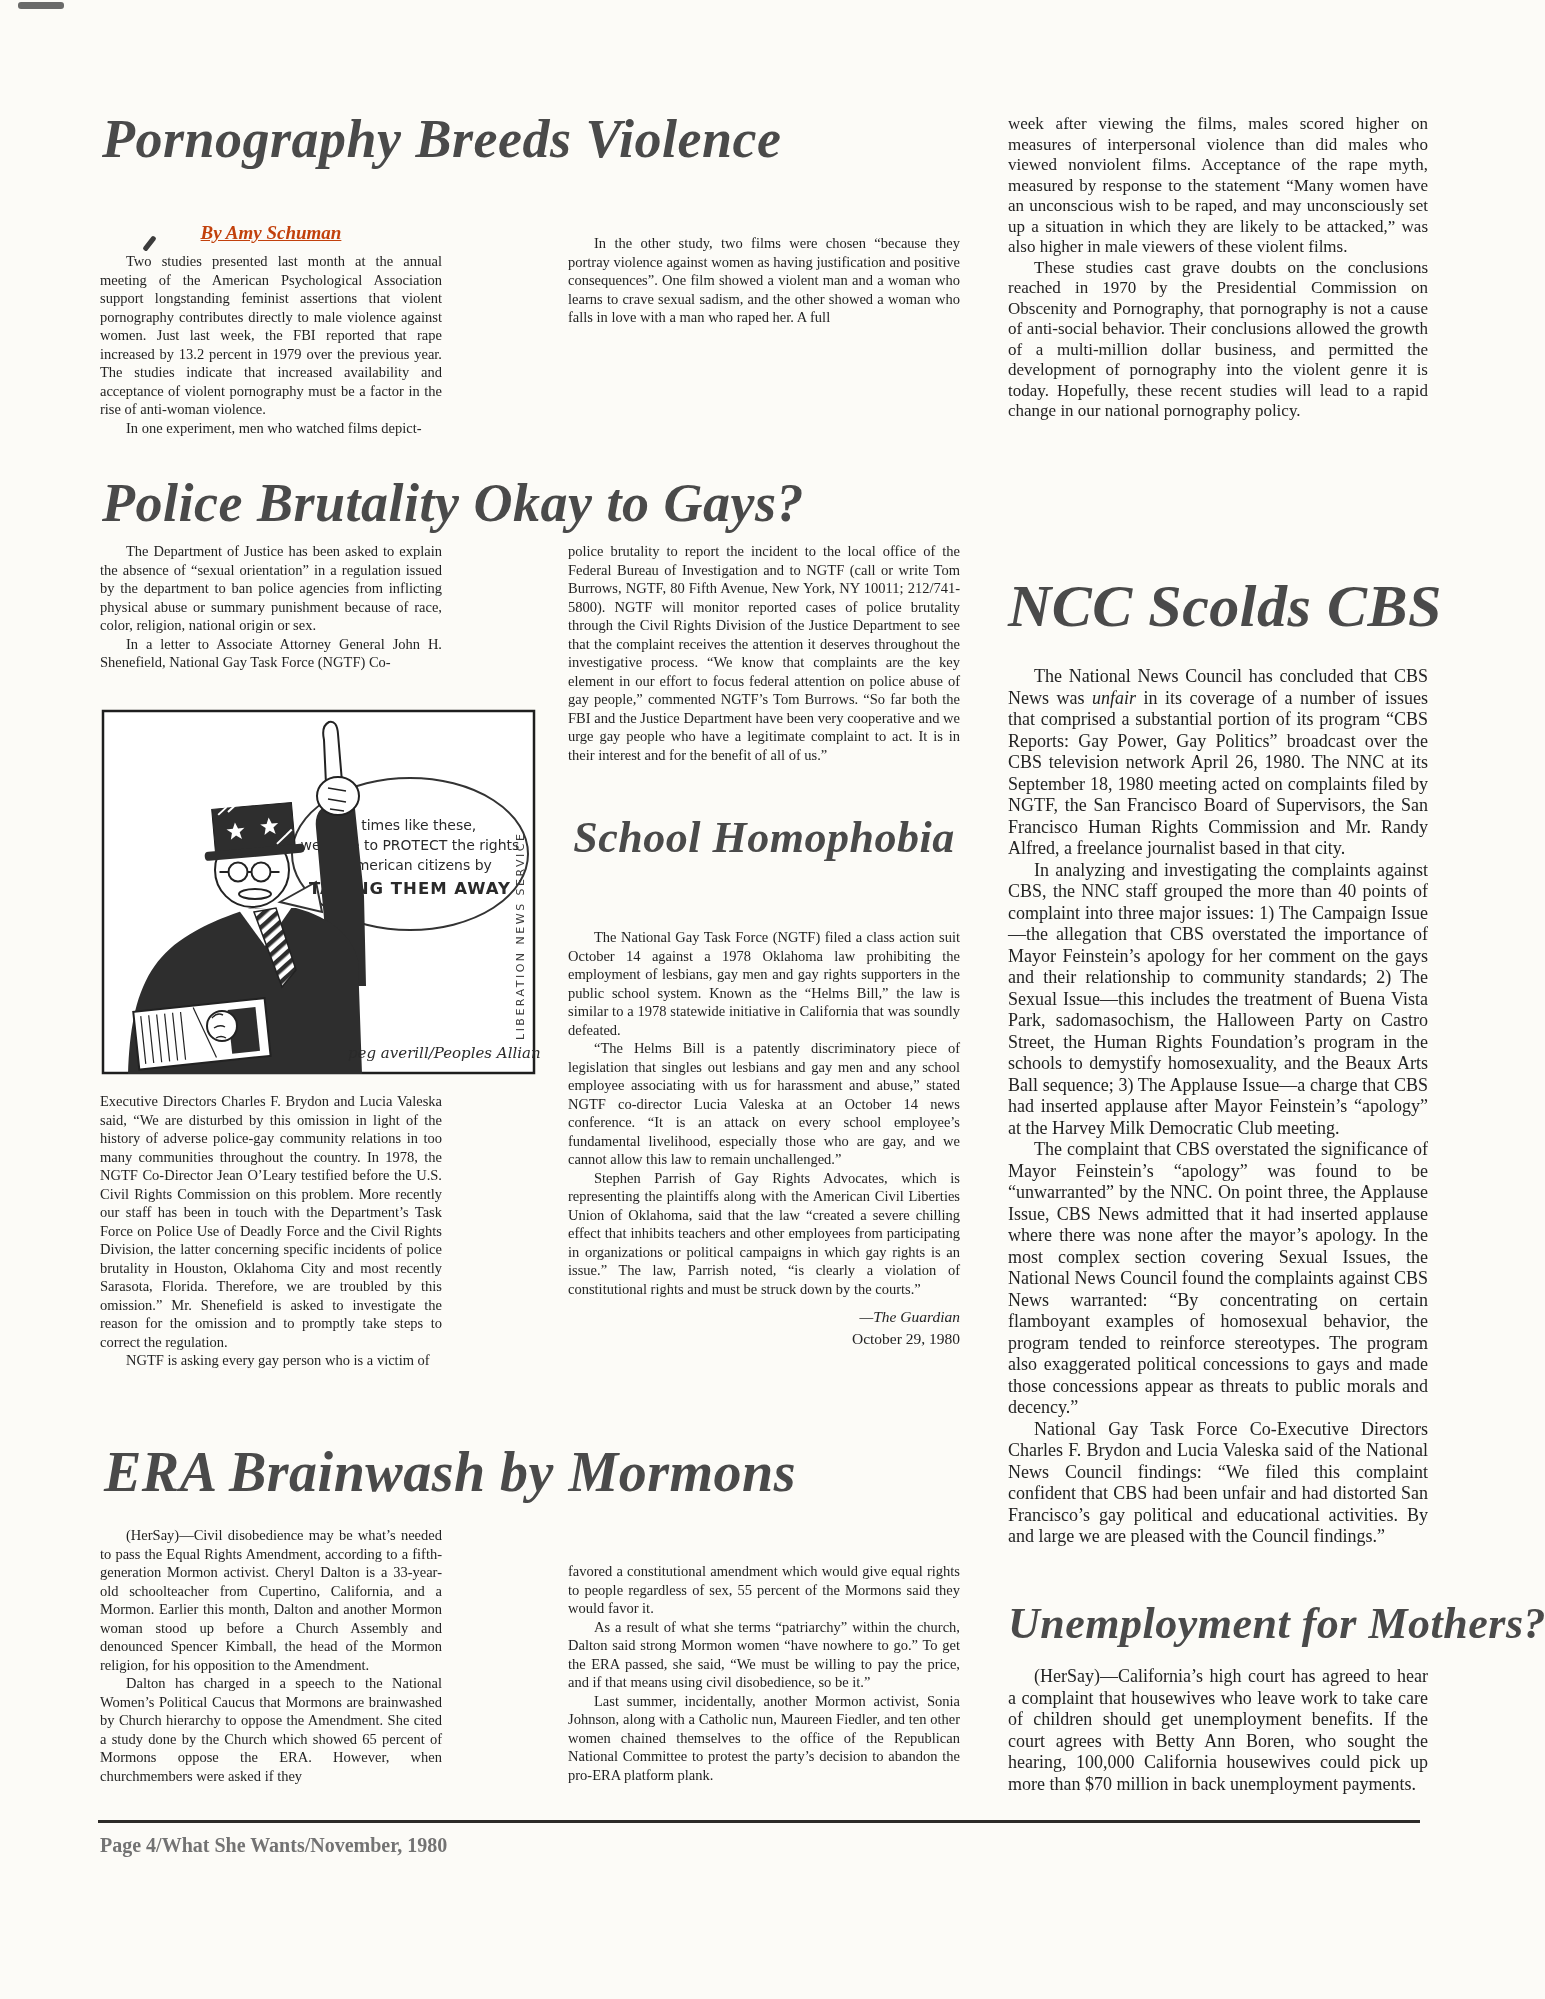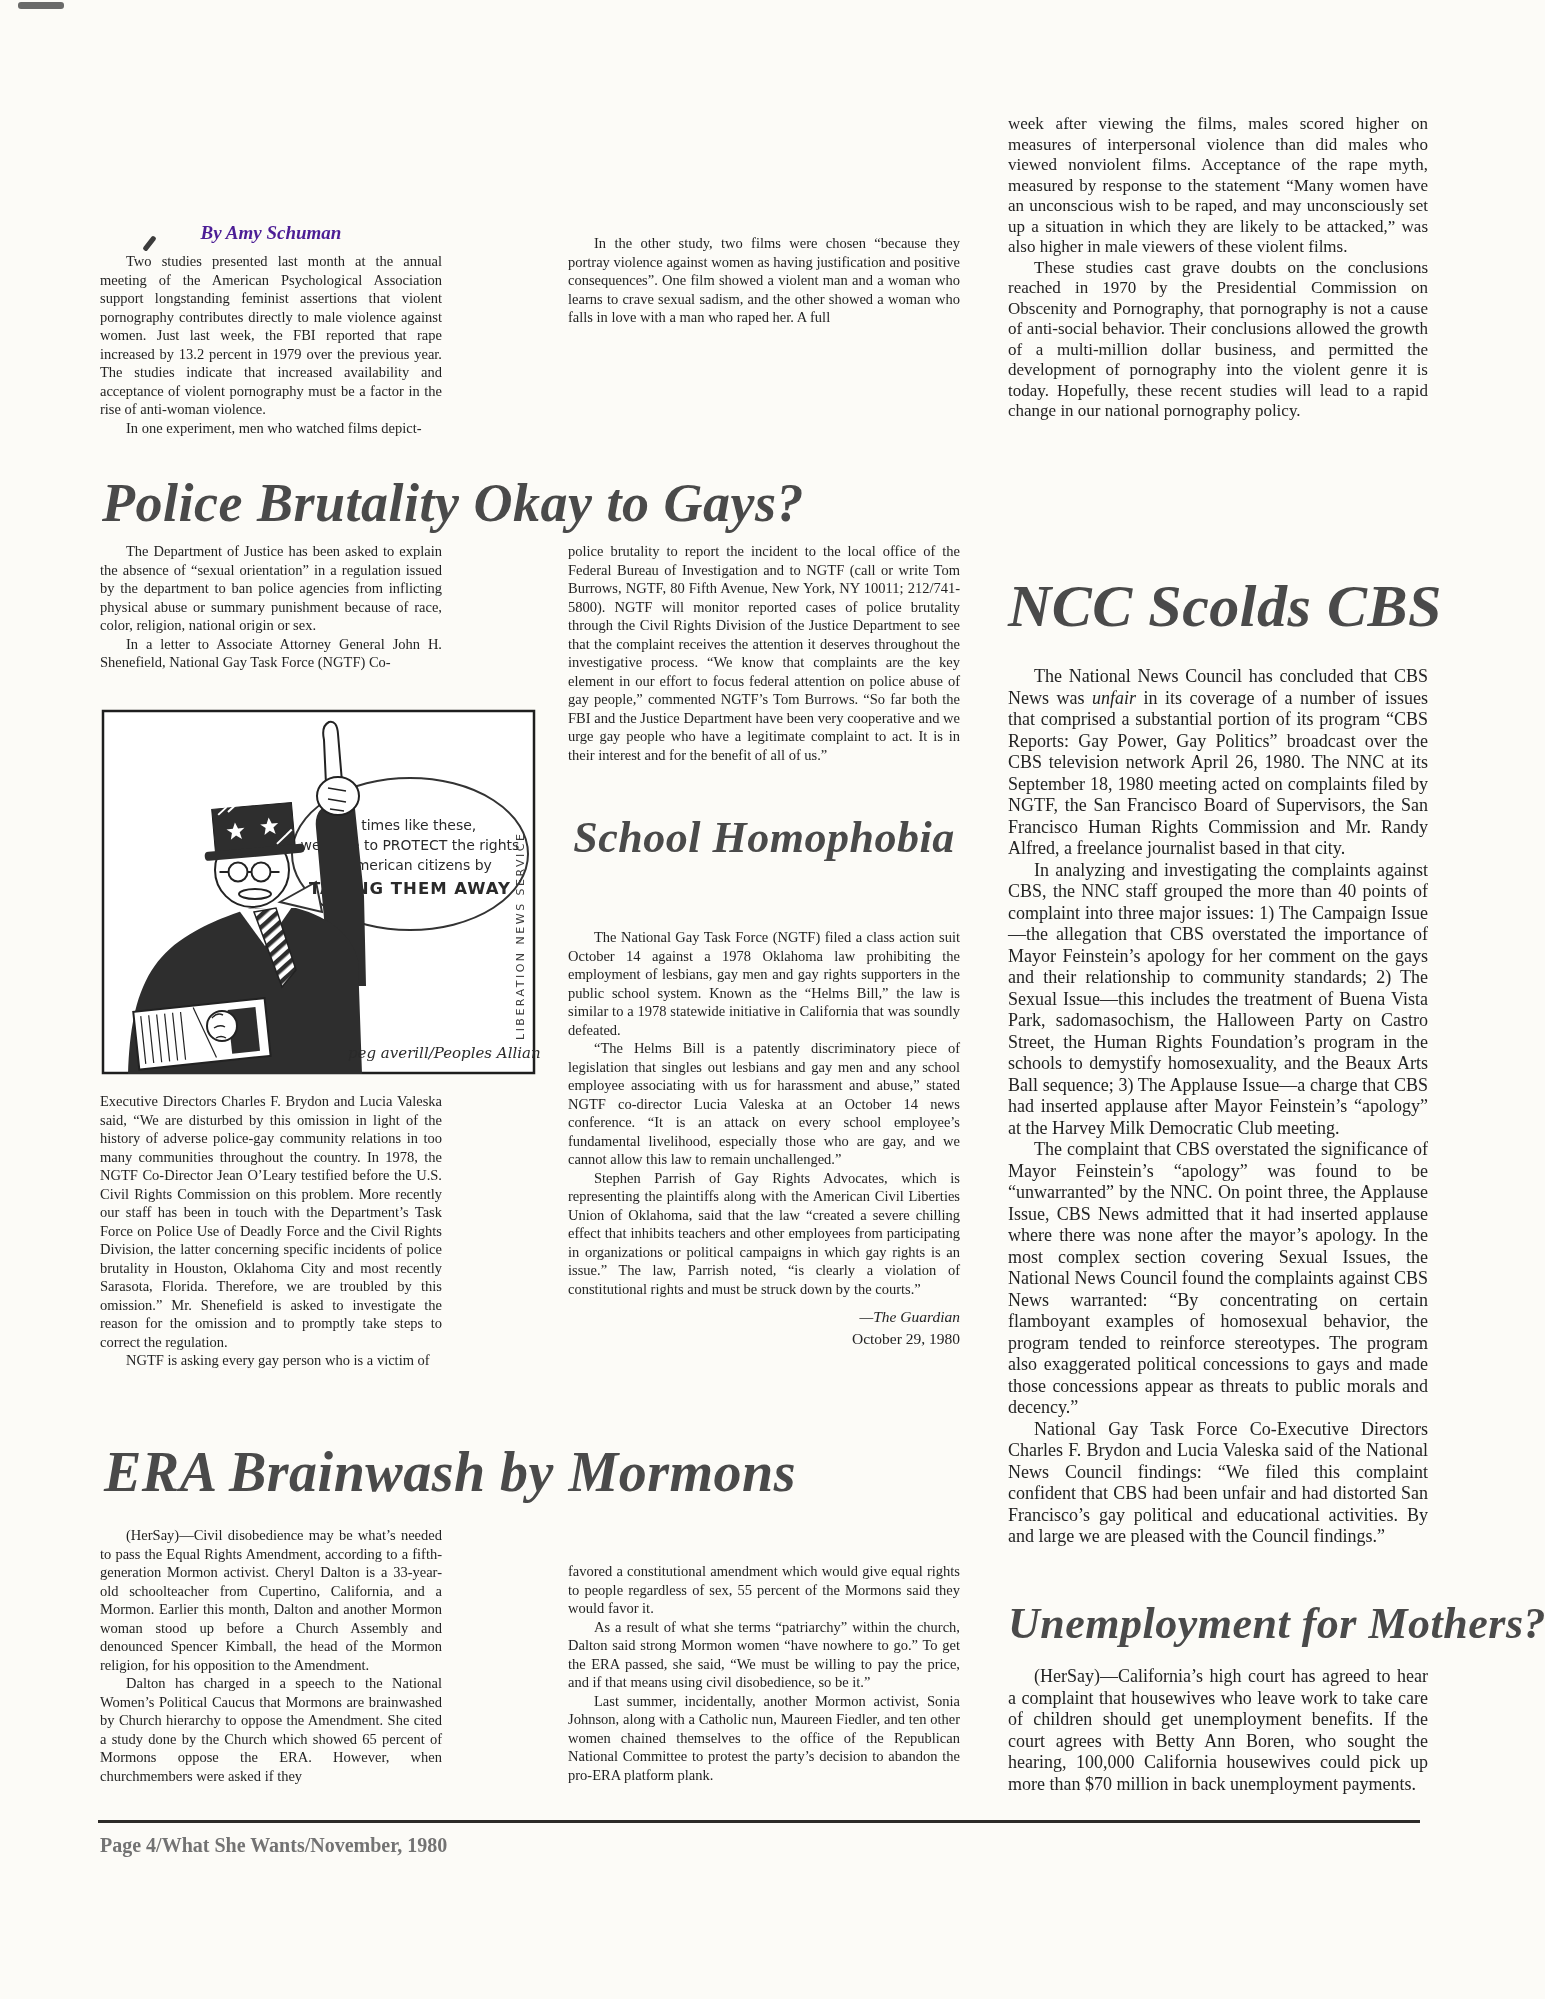--- a/index.html
+++ b/index.html
@@ -9,38 +9,39 @@
   .hl{font-family:"Liberation Serif",serif;font-weight:700;font-style:italic;
       color:#4a4a4a;white-space:nowrap;line-height:1;letter-spacing:.5px;}
   .bt p{margin:0;text-align:justify;}
   .ind{text-indent:26px;}
   .gap{margin-top:9px;}
   .c-left{width:342px;font-size:14.5px;line-height:18.5px;}
   .c-mid{width:392px;font-size:14.5px;line-height:18.5px;}
   .c-right{width:420px;}
   .fs-porn3{font-size:17px;line-height:20.5px;}
   .fs-ncc{font-size:18px;line-height:21.5px;}
-  .byline{font-weight:700;font-style:italic;text-align:center;font-size:19px;color:#4c1d95;}
+  .byline{font-weight:700;font-style:italic;text-align:center;font-size:19px;color:#c2410c;text-decoration:underline;}
   .attr{font-style:italic;text-align:right;margin-top:14px;}
   .attr .ln{line-height:1.45;}
   .roman{font-style:normal;}
   .attr-sm{font-size:15.5px;}
   .footer{font-weight:700;font-size:20px;color:#737373;}
   .rule{background:#2d2b28;height:3px;}
   .penmark{width:5px;height:17px;background:#3c3c3c;border-radius:2px;transform:rotate(38deg);}
   .smudge{background:#3a3a3a;border-radius:3px;opacity:.75;}
   .ctr{text-align:center;}
 </style>
 </head>
 <body>
 
 <div class="page">
 
   <div class="abs smudge" style="left:18px;top:2px;width:46px;height:7px;"></div>
 
+  <div class="abs hl" style="left:102px;top:112px;font-size:54px;">Pornography Breeds Violence</div>
 
   <div class="abs penmark" style="left:147px;top:235px;"></div>
   <div class="abs byline" style="left:100px;top:222px;width:342px;">By Amy Schuman</div>
 
   <div class="abs bt c-left" style="left:100px;top:252px;">
     <p class="ind">Two studies presented last month at the annual meeting of the American Psychological Association support longstanding feminist assertions that violent pornography contributes directly to male violence against women. Just last week, the FBI reported that rape increased by 13.2 percent in 1979 over the previous year. The studies indicate that increased availability and acceptance of violent pornography must be a factor in the rise of anti-woman violence.</p>
     <p class="ind">In one experiment, men who watched films depict-</p>
   </div>
 
   <div class="abs bt c-mid" style="left:568px;top:234px;">

